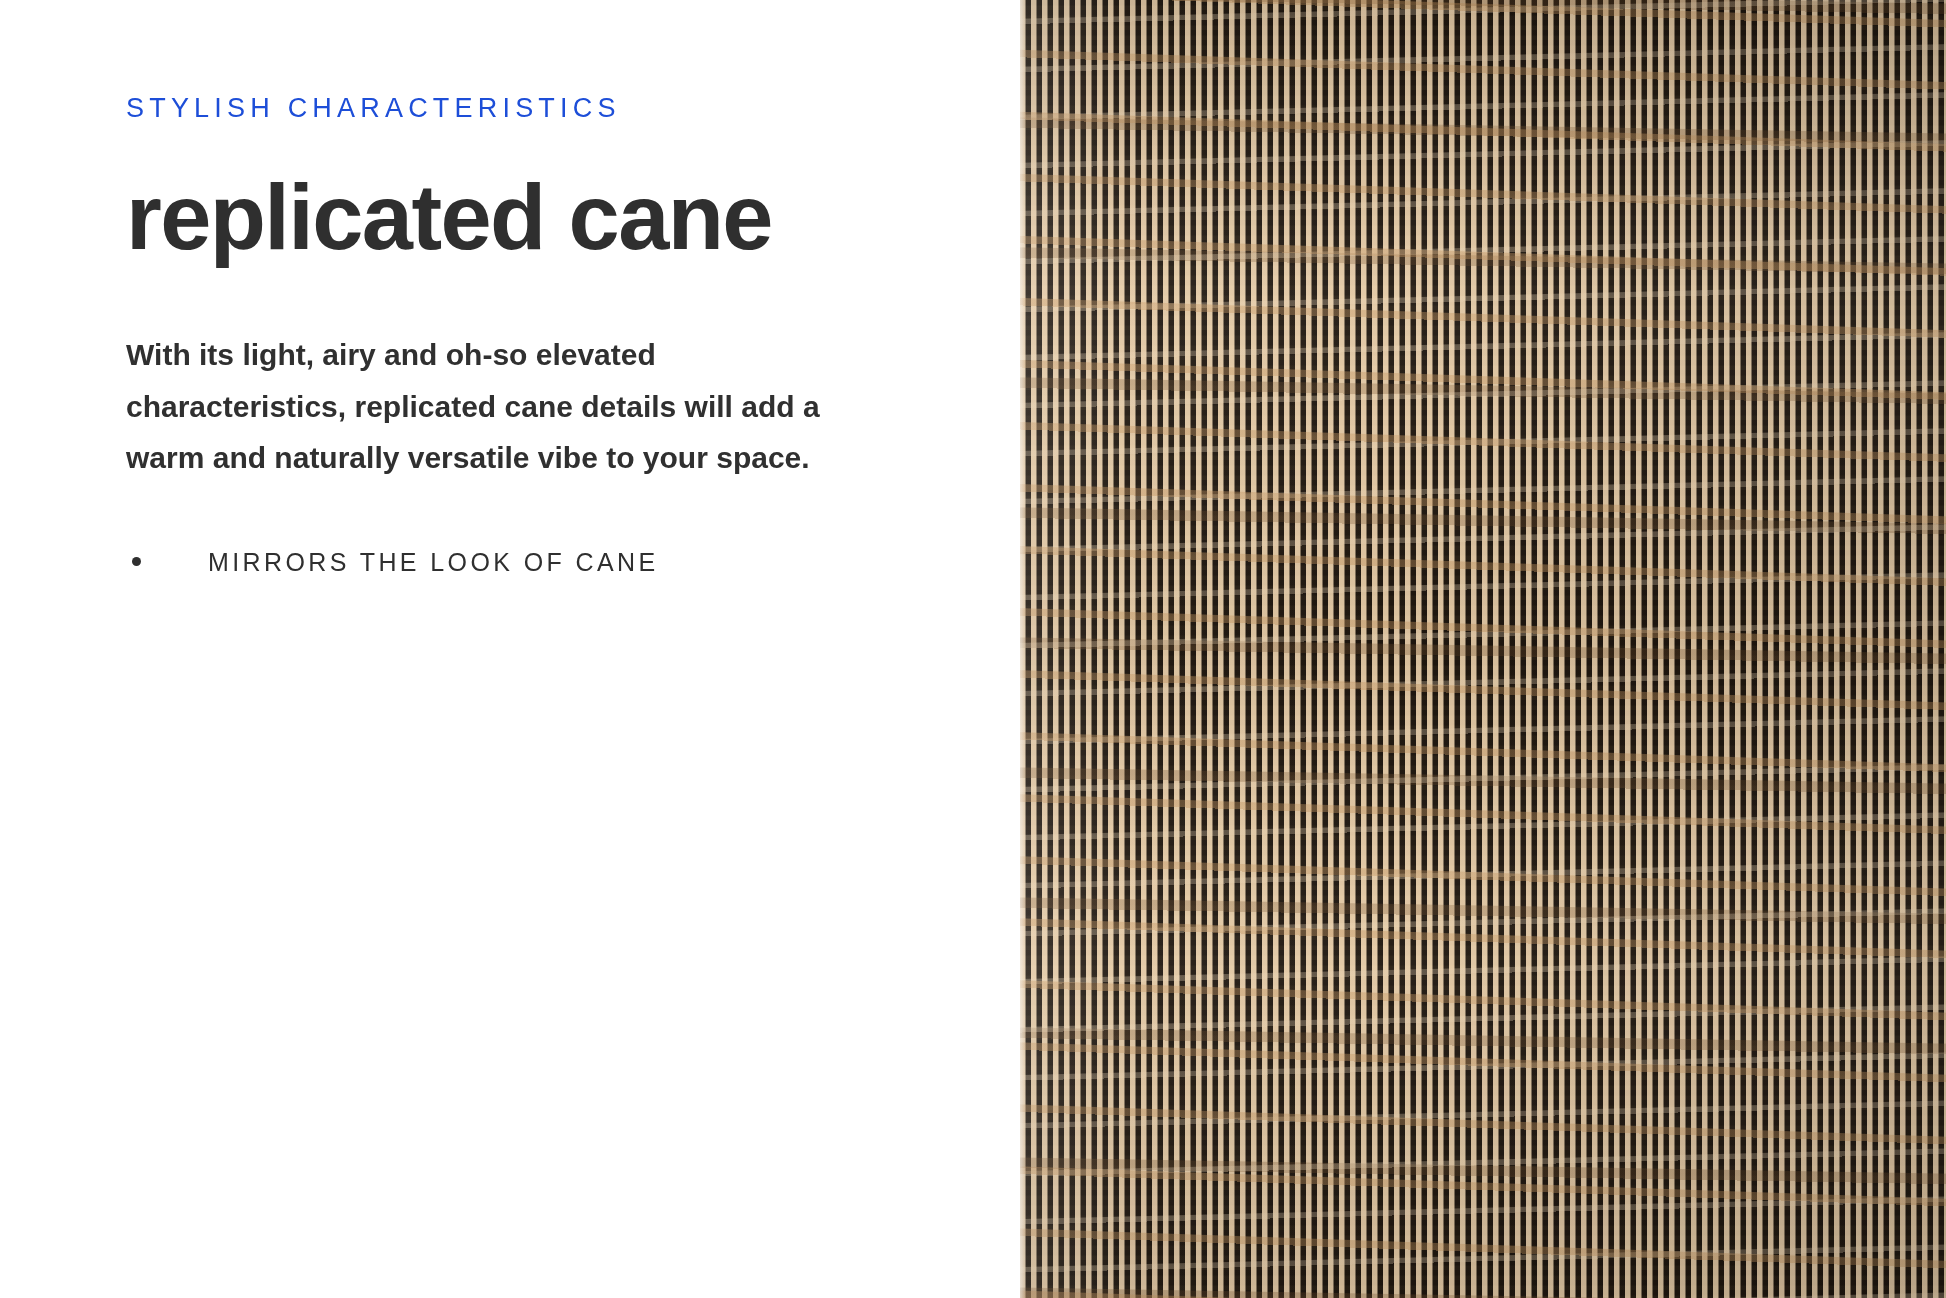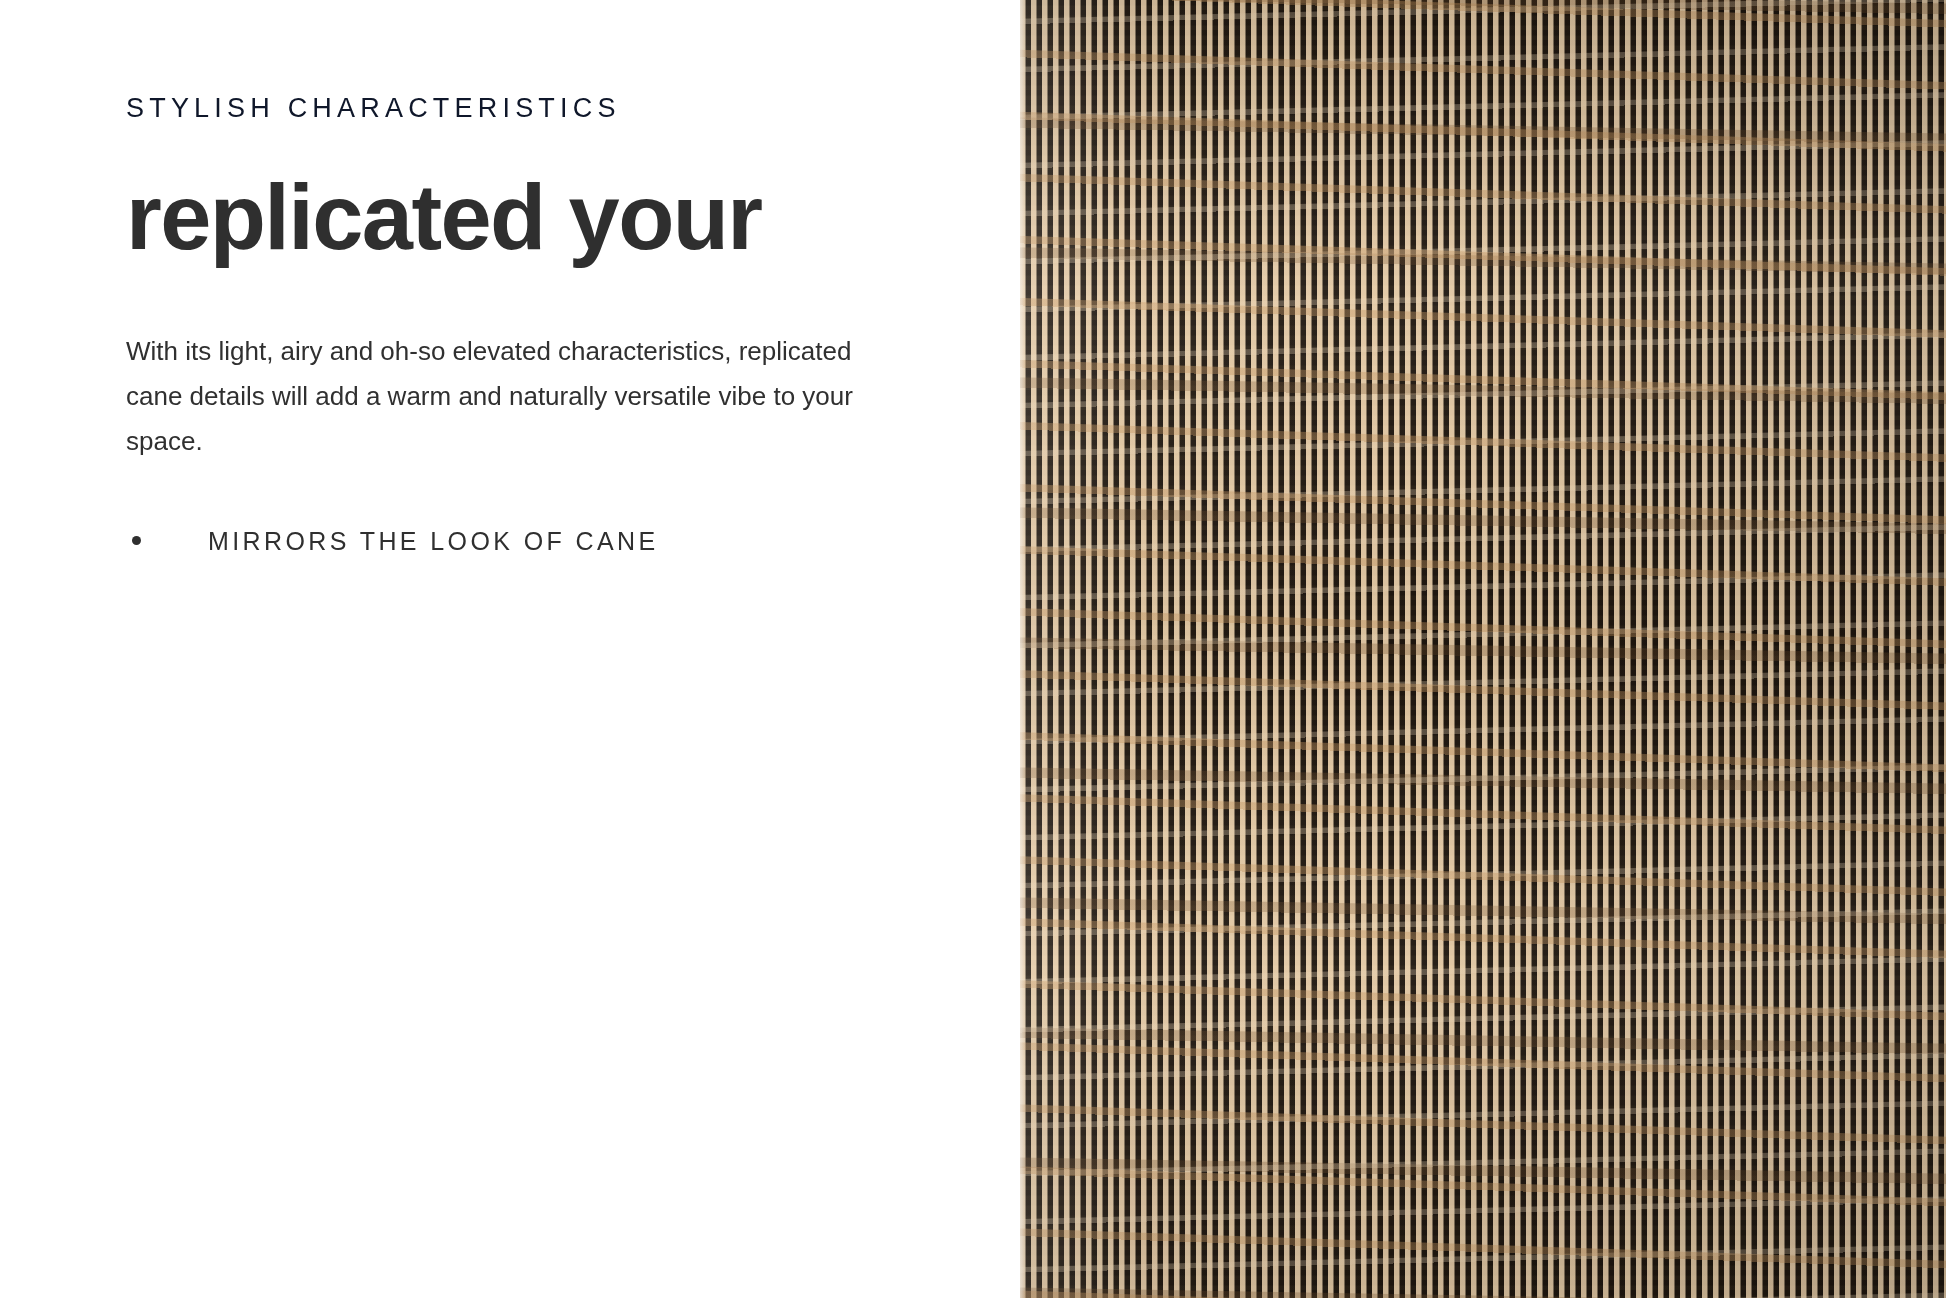--- a/index.html
+++ b/index.html
@@ -26,41 +26,41 @@
     height: 100%;
     background: #ffffff;
     box-sizing: border-box;
     padding: 92px 0 0 126px;
     position: relative;
   }
   .eyebrow {
     font-size: 27px;
     letter-spacing: 5.2px;
     font-weight: 400;
-    color: #0f172a;
+    color: #1d4ed8;
     text-transform: uppercase;
     margin: 0 0 40px 0;
     line-height: 1.2;
   }
   .headline {
     font-size: 92px;
     font-weight: 700;
     line-height: 1.16;
     letter-spacing: -1.6px;
     color: #2f2f2f;
     margin: 0;
     max-width: 720px;
   }
   .body-copy {
     margin: 58px 0 0 0;
-    font-size: 26px;
+    font-size: 30px;
     line-height: 1.72;
     color: #303030;
     max-width: 740px;
-    font-weight: 400;
+    font-weight: 700;
   }
   .feature-list {
     list-style: none;
     margin: 62px 0 0 0;
     padding: 0;
   }
   .feature-list li {
     position: relative;
     padding-left: 42px;
     font-size: 25px;
@@ -163,21 +163,21 @@
 </style>
 </head>
 <body>
 
 <div class="page">
 
   <section class="text-panel">
 
     <div class="eyebrow">STYLISH CHARACTERISTICS</div>
 
-    <h1 class="headline">replicated your</h1>
+    <h1 class="headline">replicated cane</h1>
 
     <p class="body-copy">With its light, airy and oh-so elevated characteristics, replicated cane details will add a warm and naturally versatile vibe to your space.</p>
 
     <ul class="feature-list">
       <li>
         <span class="bullet"></span>
         <span class="line2">MIRRORS THE LOOK OF CANE</span>
       </li>
     </ul>
 

